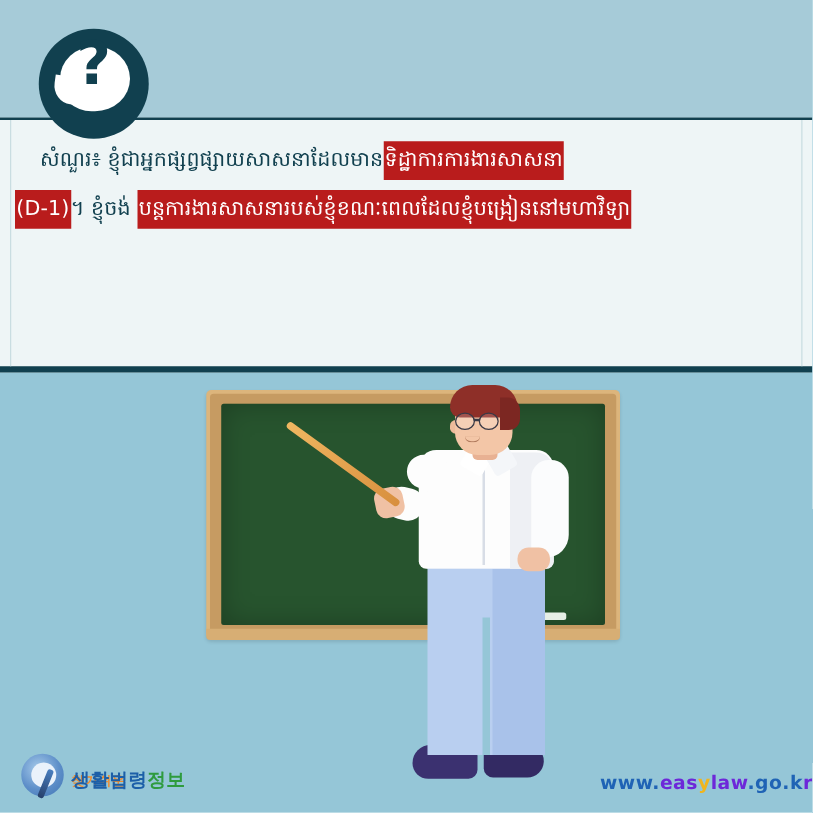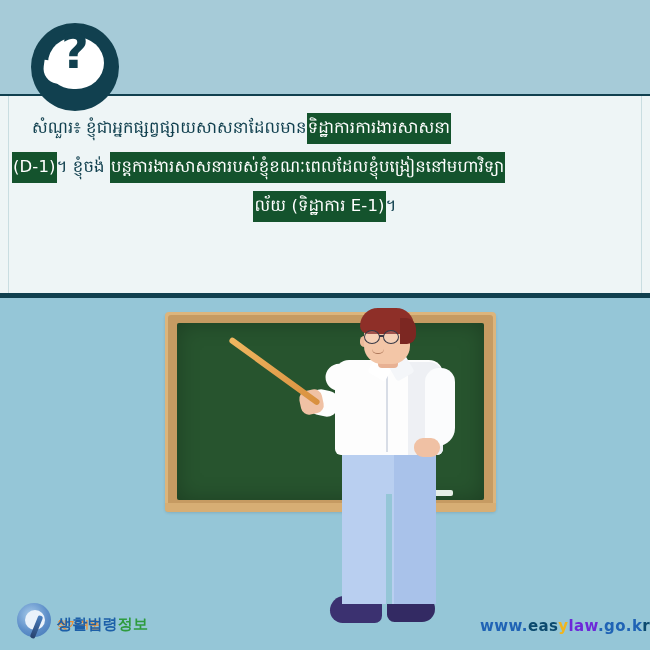--- a/index.html
+++ b/index.html
@@ -97,21 +97,21 @@
     display: block;
     white-space: nowrap;
     height: 39px;
   }
   .ln1 { text-align: left;  padding-left: 26px; }
   .ln2 { text-align: left;  padding-left: 6px; }
   .ln3 { text-align: center; }
   .ln4 { text-align: center; }
 
   .hl {
-    background: #14532d;
+    background: #b91c1c;
     color: #ffffff;
     padding: 5px 1px 7px 1px;
   }
 
   
   #scene {
     position: absolute;
     left: 0; top: 298px;
     width: 650px;
     height: 352px;
@@ -368,21 +368,21 @@
   .k-green { color: #2e9b3e; }
 
   #url {
     position: absolute;
     left: 480px; top: 617px;
     font-size: 15px;
     font-weight: 700;
     letter-spacing: 0.4px;
   }
   .u-blue   { color: #1f63b5; }
-  .u-orange { color: #0c4a6e; }
+  .u-orange { color: #6d28d9; }
   .u-yellow { color: #f0b51e; }
   .u-green  { color: #6d28d9; }
 </style>
 </head>
 <body>
 
 <div id="card">
 
   <div id="top-band"></div>
 
@@ -394,23 +394,20 @@
 
   <div id="panel">
     <div id="panel-inner"></div>
 
     <div id="qtext">
       <span class="qline ln1">
         <span>សំណួរ៖ ខ្ញុំជាអ្នកផ្សព្វផ្សាយសាសនាដែលមាន</span><span class="hl">ទិដ្ឋាការការងារសាសនា</span>
       </span>
       <span class="qline ln2">
         <span class="hl">(D-1)</span><span>។ ខ្ញុំចង់ </span><span class="hl">បន្តការងារសាសនារបស់ខ្ញុំខណៈពេលដែលខ្ញុំបង្រៀននៅមហាវិទ្យា</span>
-      </span>
-      <span class="qline ln3">
-        <span class="hl">ល័យ (ទិដ្ឋាការ E-1)</span><span>។</span>
       </span>
     </div>
   </div>
 
   <div id="scene">
 
     <div id="board-frame">
       <div id="board-frame-inner"></div>
       <div id="board-face"></div>
     </div>

